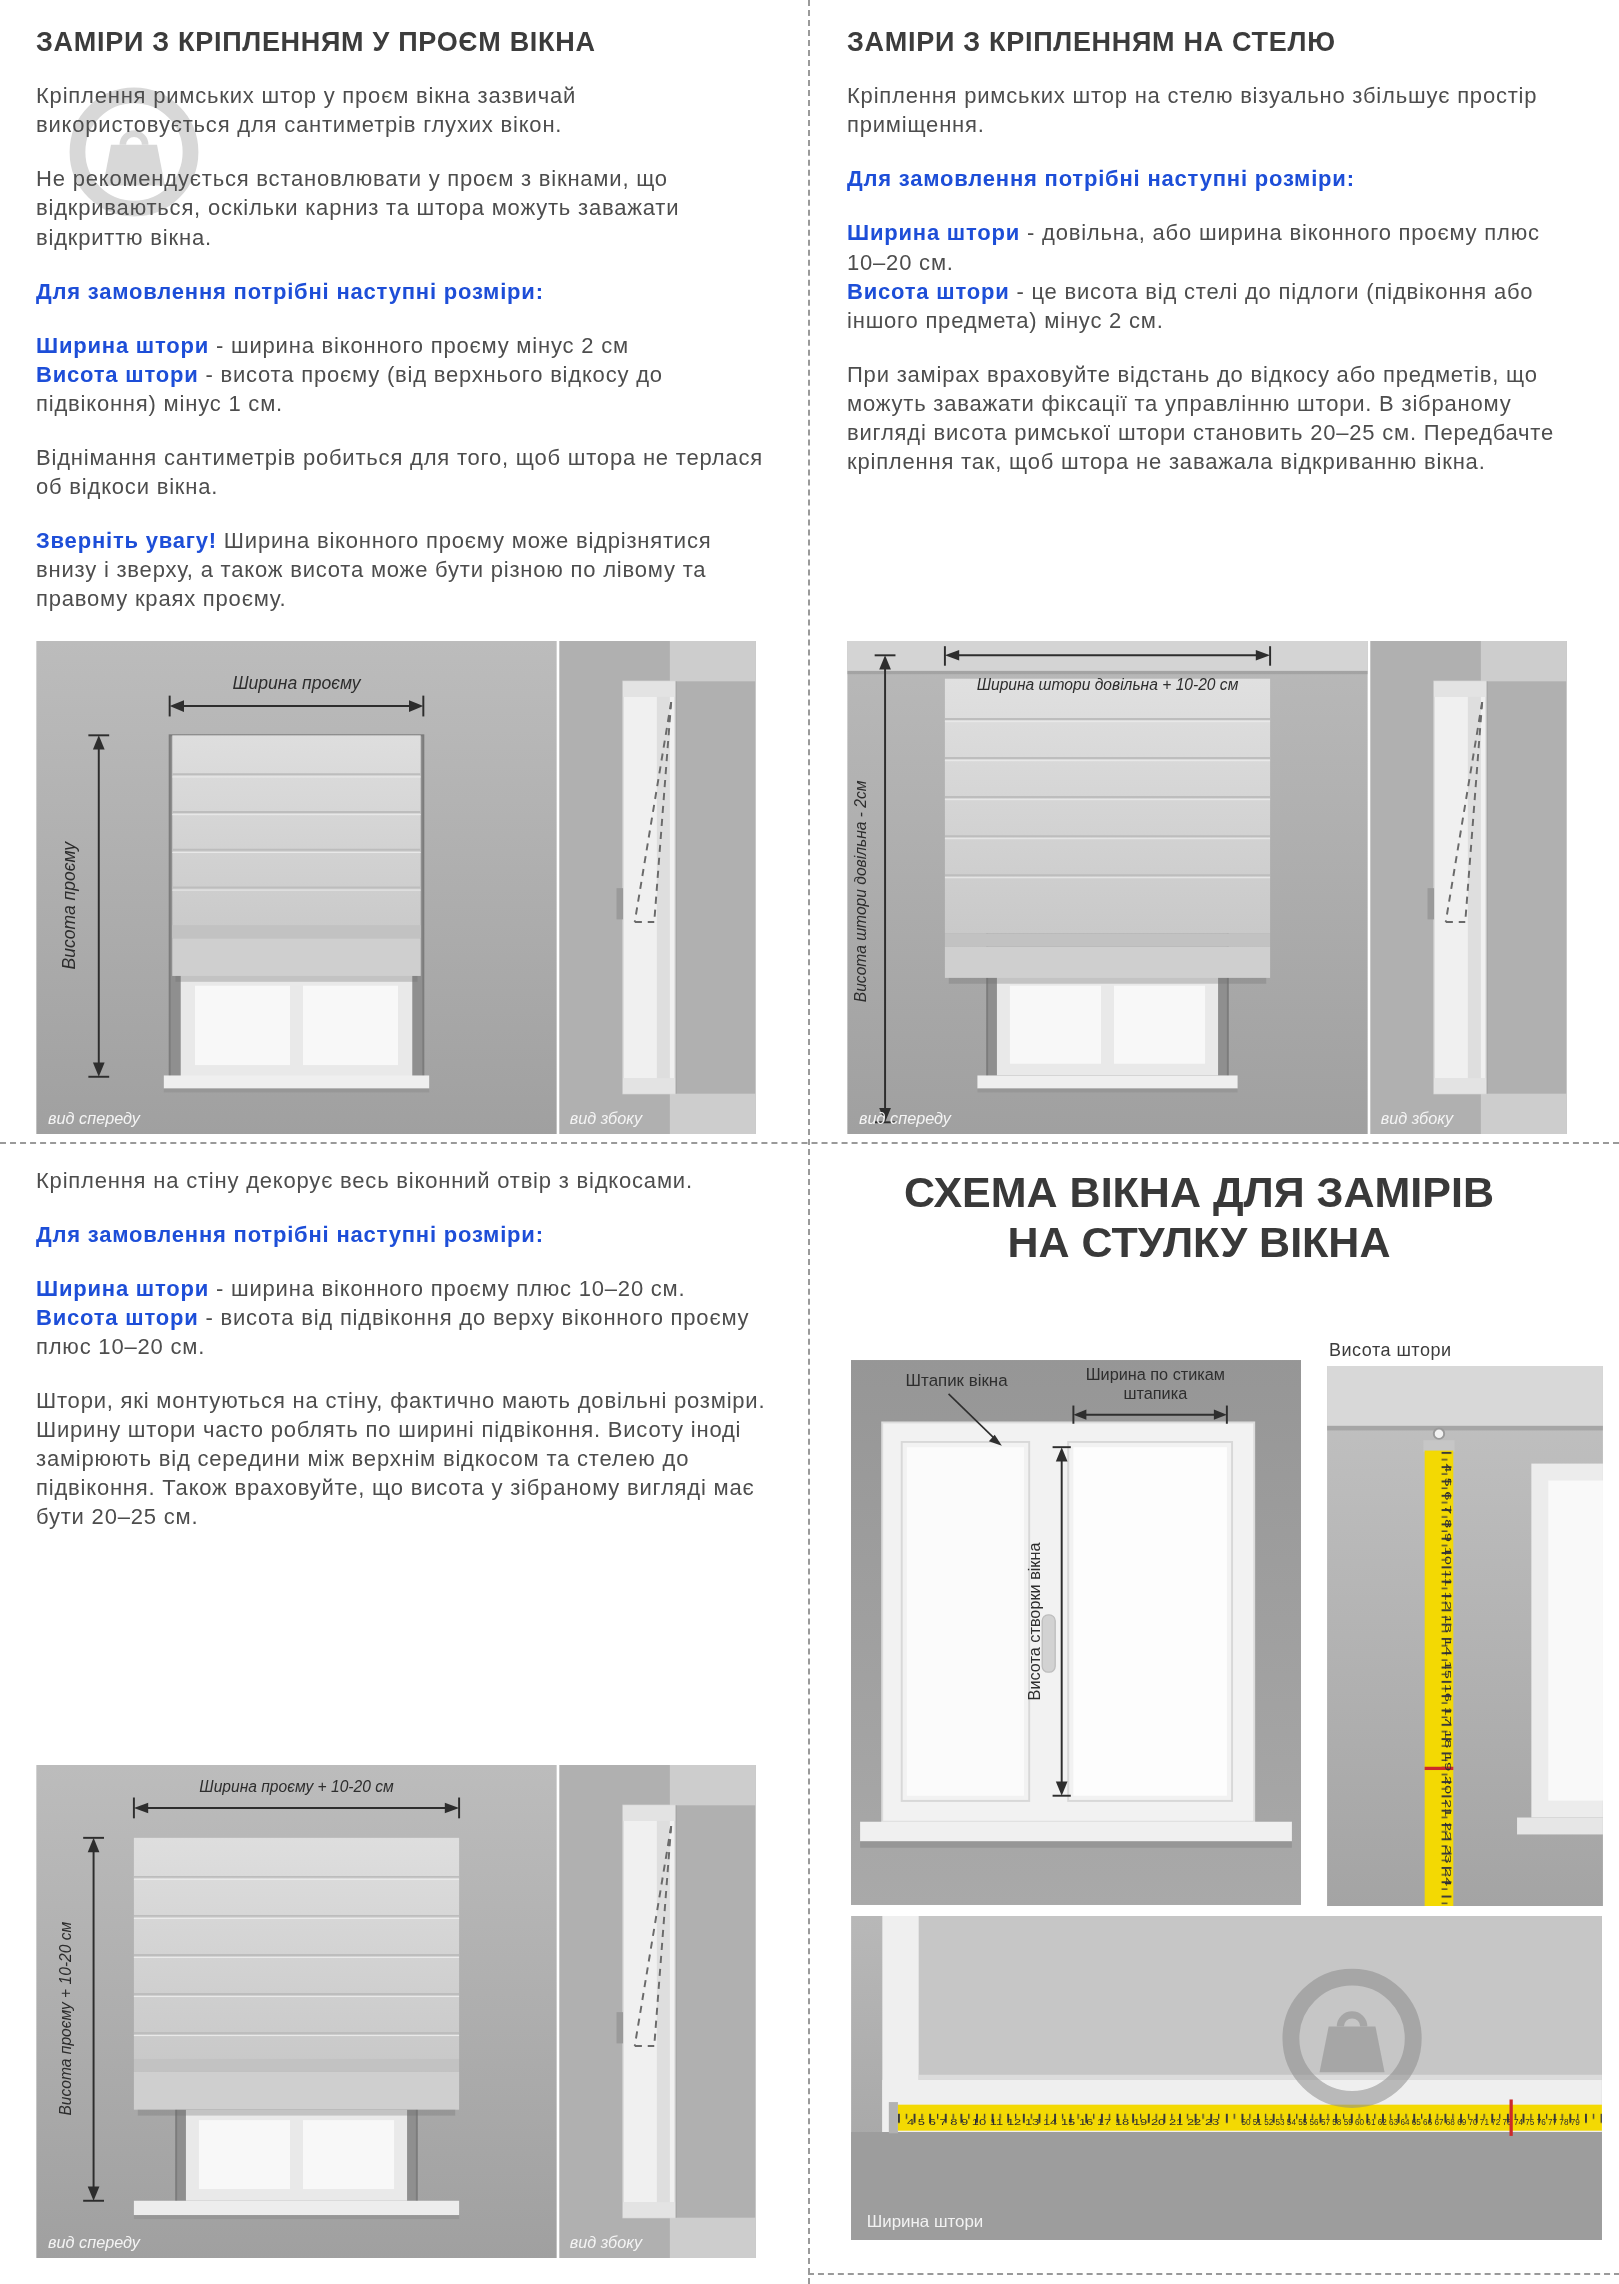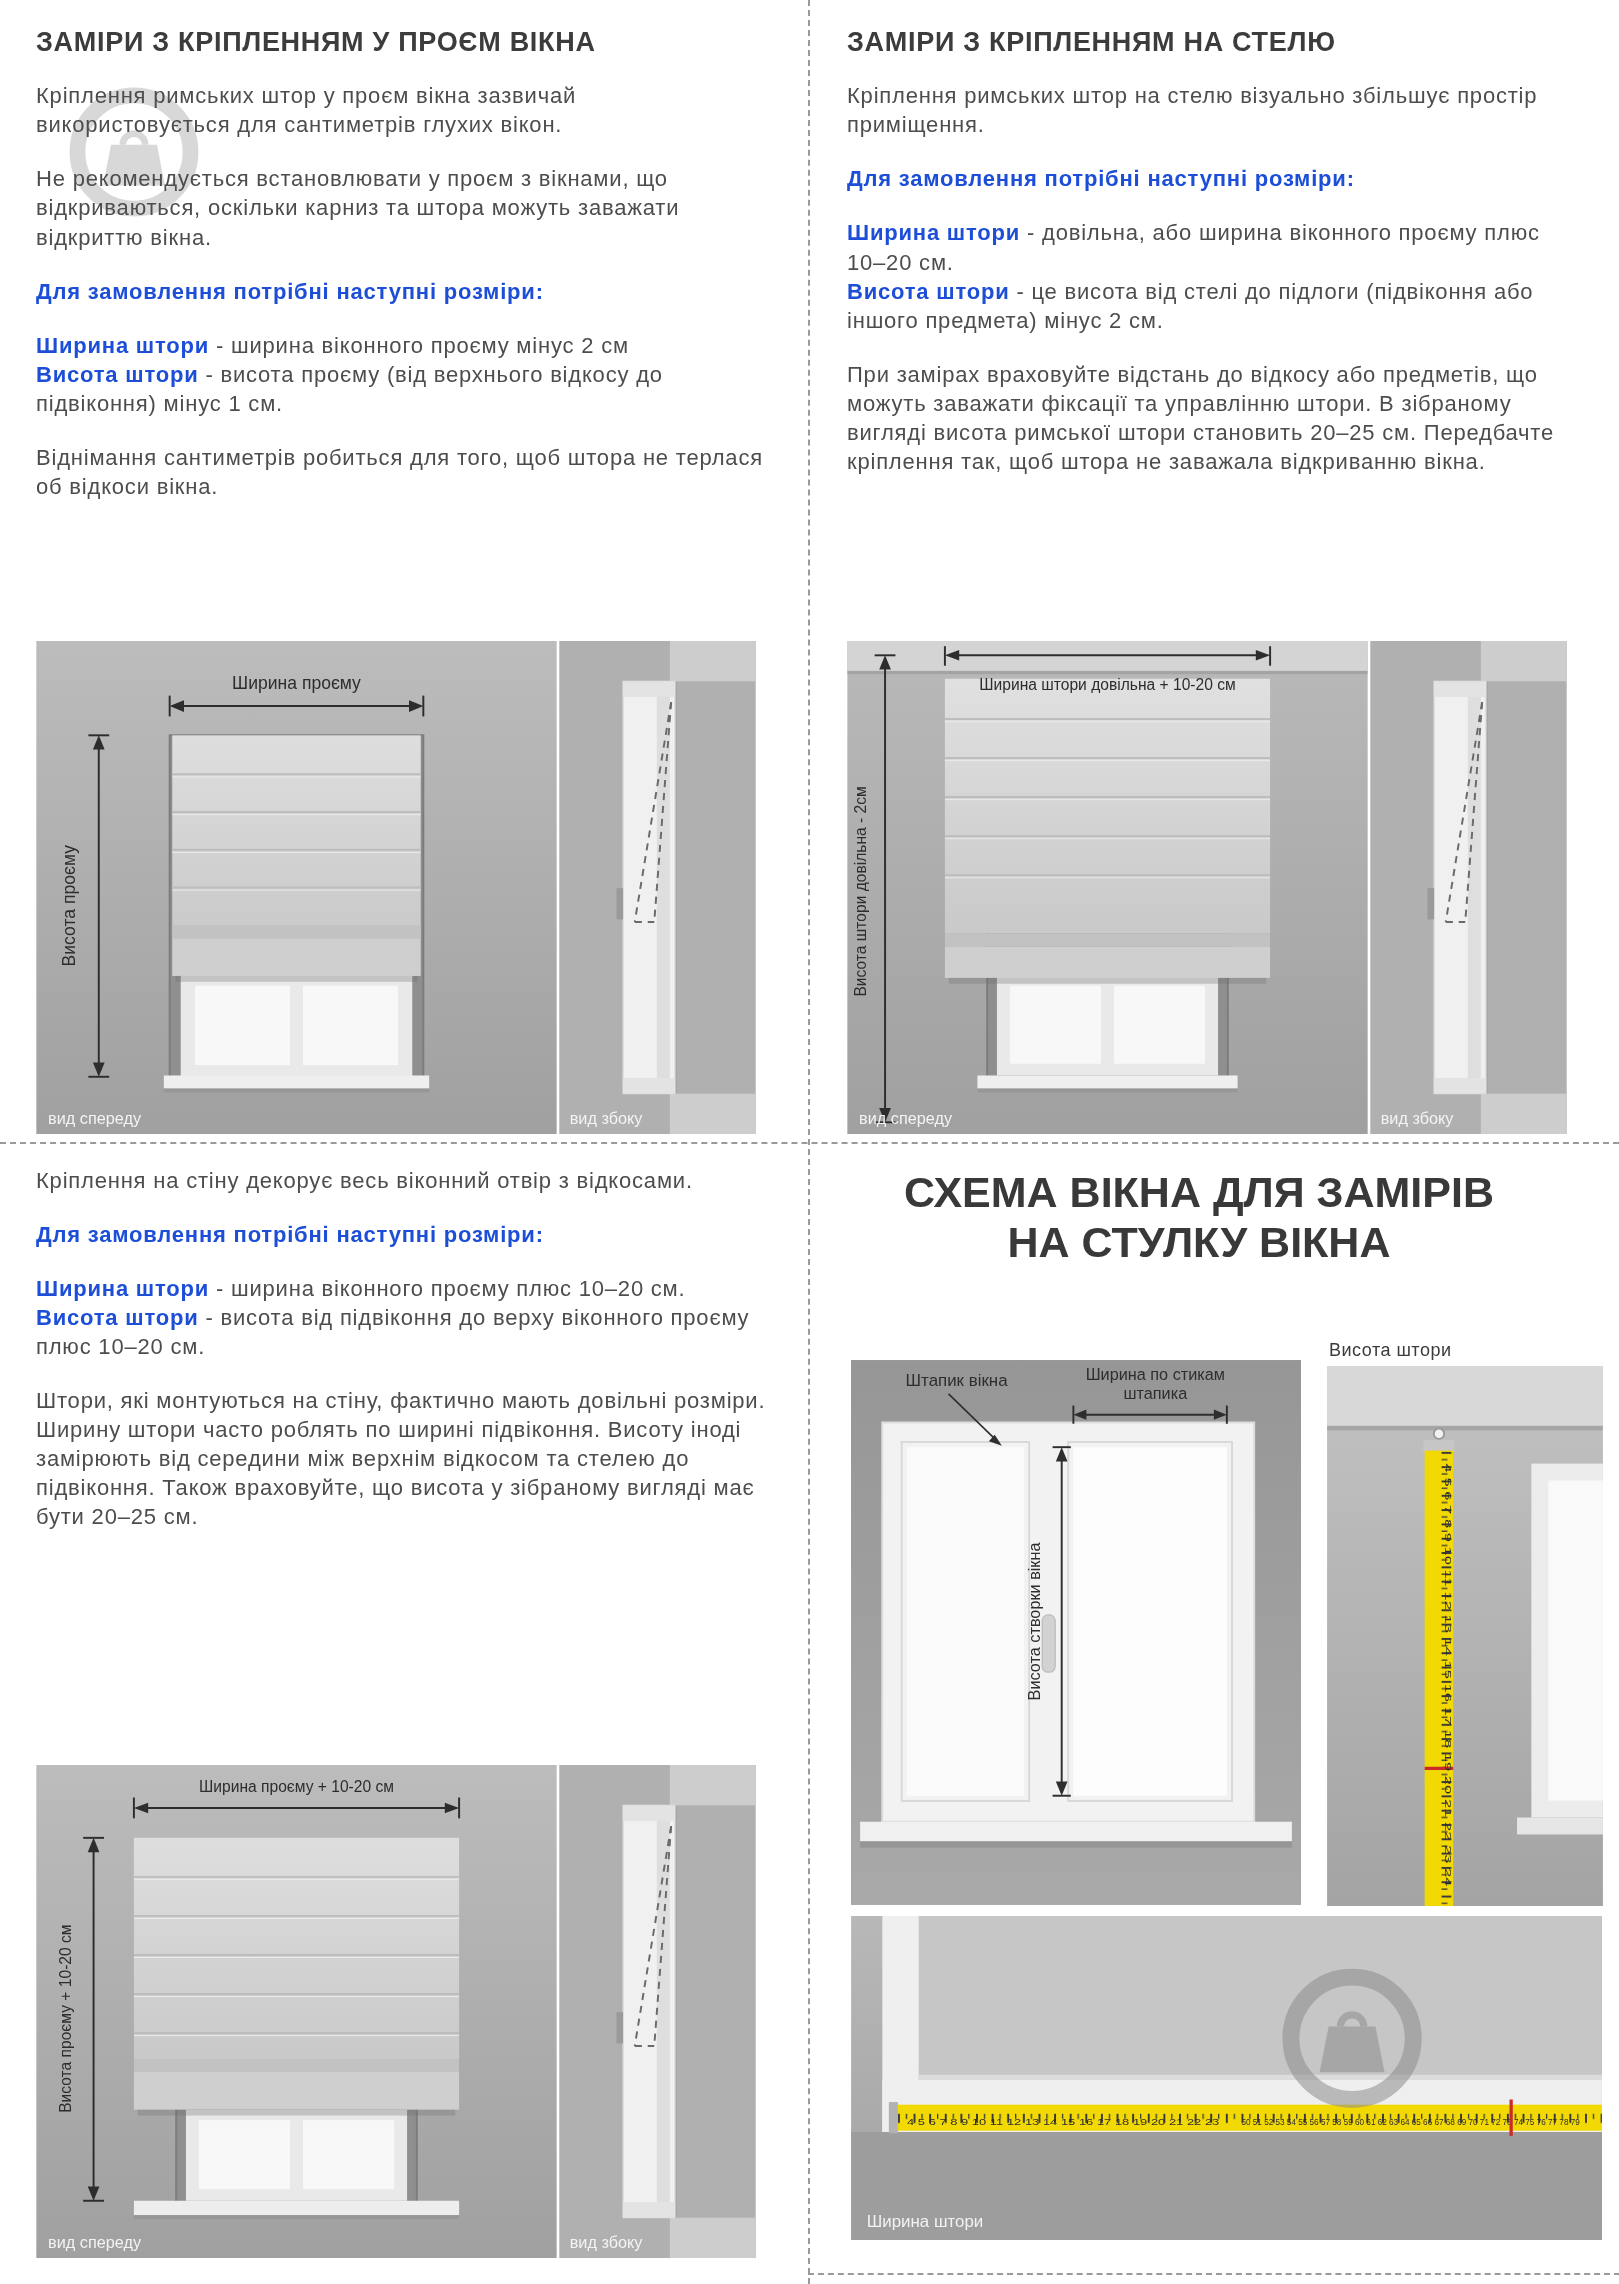--- a/index.html
+++ b/index.html
@@ -17,21 +17,21 @@
   .quad { position:absolute; z-index:1; }
   .qtitle {
     font-size:27px; font-weight:bold; color:#3c3c3c; text-align:left;
     letter-spacing:0.7px; margin-bottom:23.4px;
   }
   .body { font-size:22px; line-height:1.32; letter-spacing:0.8px; margin-bottom:25px; }
   .nom { margin-bottom:0; }
   .spec { margin-bottom:25px; }
   .b { font-weight:bold; color:#1d4ed8; }
 
-  .figrow { position:absolute; display:flex; gap:2px; z-index:1; }
+  .figrow { position:absolute; display:flex; gap:2px; z-index:1;font-style:italic; }
   .fig { display:block; }
 
   .q4title { position:absolute; left:815px; top:1168px; width:768px; text-align:center; z-index:1; }
   .q4title .line { font-size:43px; font-weight:bold; color:#393939; line-height:1.16; letter-spacing:0px; }
 
   .side-label { position:absolute; left:1329px; top:1340px; font-size:18px; color:#3c3c3c; letter-spacing:0.5px; z-index:1; }
 
   .abs { position:absolute; z-index:1; }
 </style>
 </head>
@@ -50,20 +50,21 @@
 <section class="quad" style="left:36px; top:27px; width:730px;">
   <h2 class="qtitle">ЗАМІРИ З КРІПЛЕННЯМ У ПРОЄМ ВІКНА</h2>
   <p class="body">Кріплення римських штор у проєм вікна зазвичай використовується для сантиметрів глухих вікон.</p>
   <p class="body">Не рекомендується встановлювати у проєм з вікнами, що відкриваються, оскільки карниз та штора можуть заважати відкриттю вікна.</p>
   <p class="body b">Для замовлення потрібні наступні розміри:</p>
   <div class="spec">
     <p class="body nom"><span class="b">Ширина штори</span><span> - ширина віконного проєму мінус 2 см</span></p>
     <p class="body nom"><span class="b">Висота штори</span><span> - висота проєму (від верхнього відкосу до підвіконня) мінус 1 см.</span></p>
   </div>
   <p class="body">Віднімання сантиметрів робиться для того, щоб штора не терлася об відкоси вікна.</p>
+  <p class="body"><span class="b">Зверніть увагу!</span><span> Ширина віконного проєму може відрізнятися внизу і зверху, а також висота може бути різною по лівому та правому краях проєму.</span></p>
 </section>
 
 <div class="figrow" style="left:36px; top:641px; width:736px; height:493px;">
   <svg class="fig" width="521" height="493" viewBox="0 0 800 758">
     <defs>
       <linearGradient id="wallA" x1="0" y1="0" x2="0" y2="1">
           <stop offset="0" stop-color="#bcbcbc"></stop>
           <stop offset="1" stop-color="#a0a0a0"></stop>
         </linearGradient>
       <linearGradient id="blindA" x1="0" y1="0" x2="0" y2="1">

